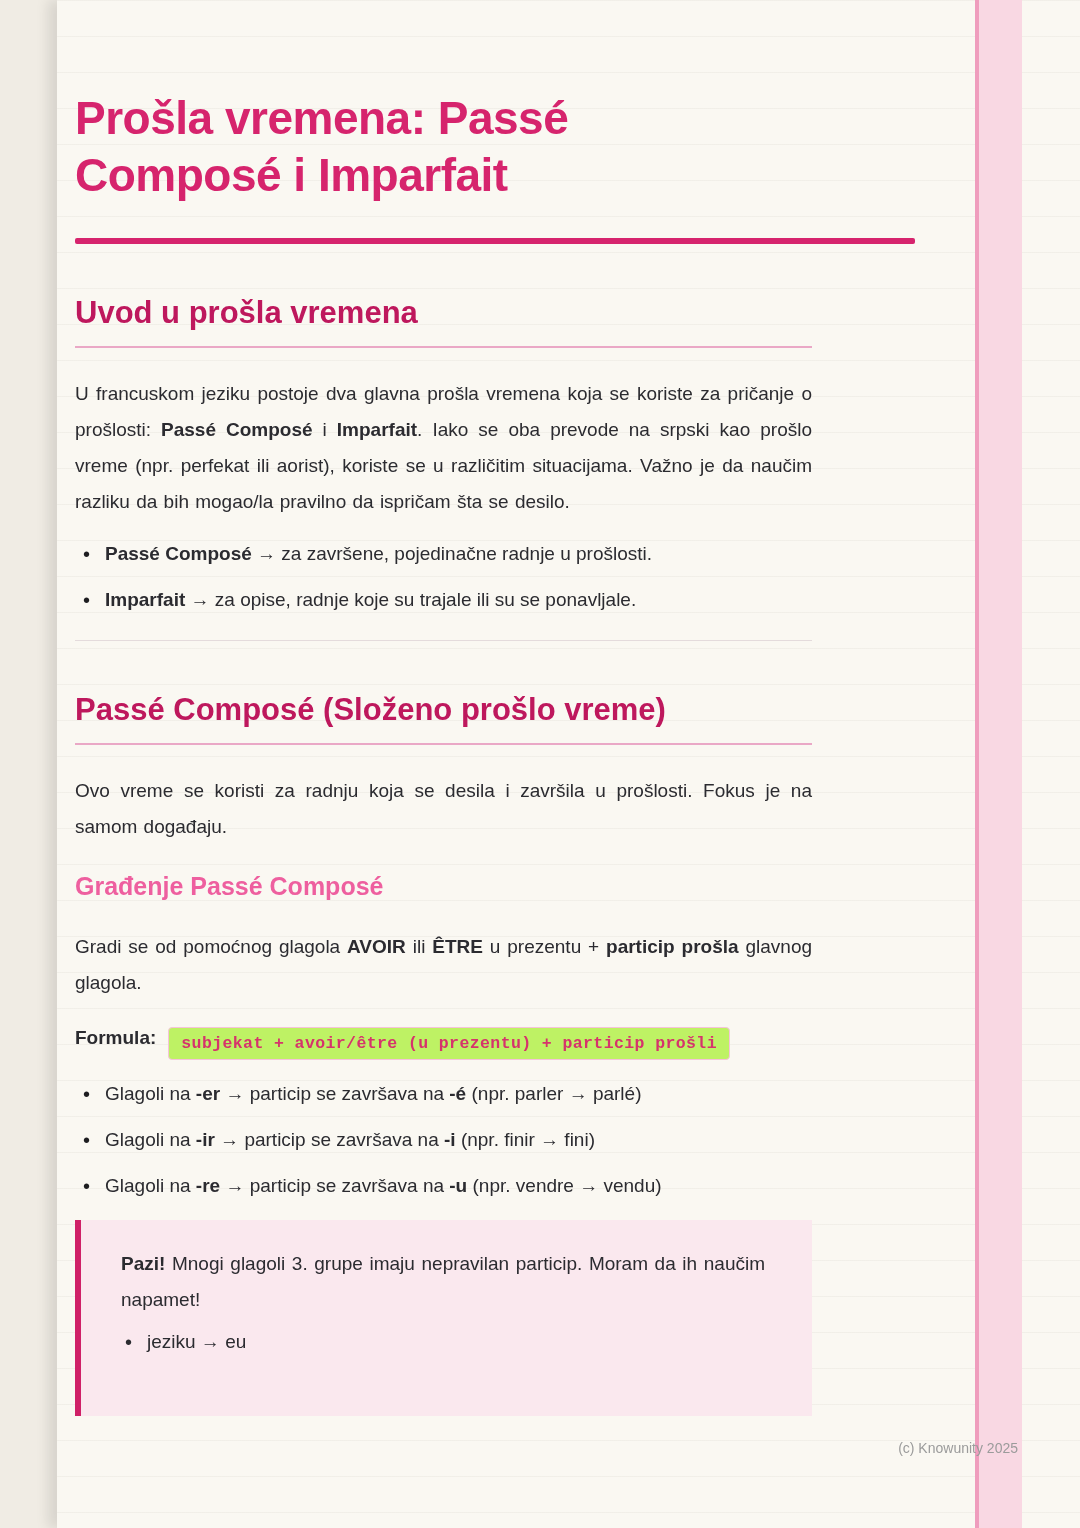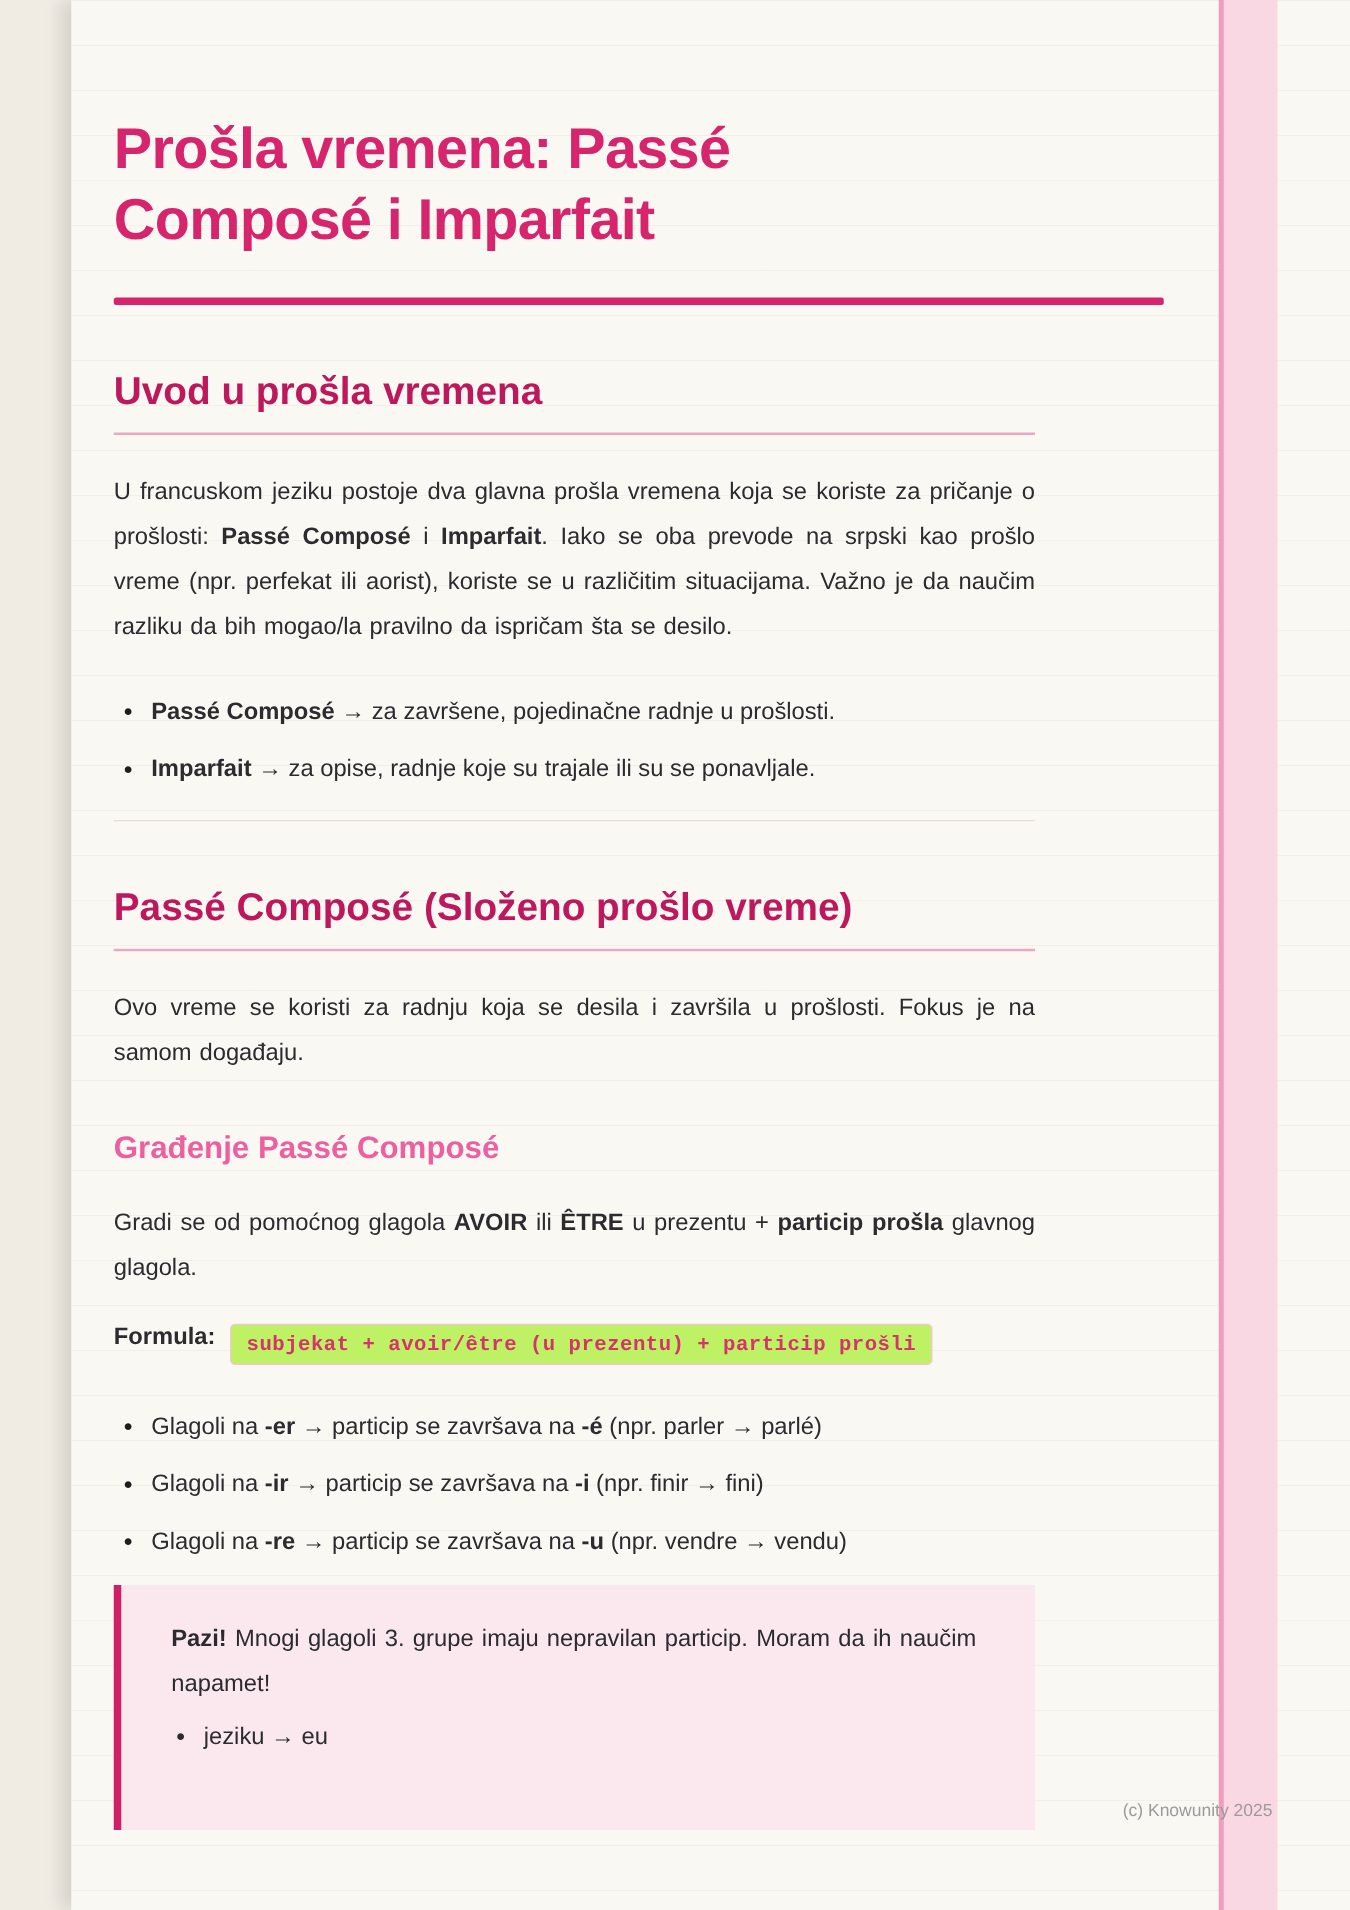--- a/index.html
+++ b/index.html
@@ -16,41 +16,41 @@
     background:#faf8f2;
     background-image:repeating-linear-gradient(180deg,
       rgba(88,74,60,0.05) 0px, rgba(88,74,60,0.05) 1px,
       transparent 1px, transparent 36px);
     box-shadow:-9px 0 12px rgba(0,0,0,0.10);
   }
   .pink-strip {
     position:absolute; top:0; right:58px; width:47px; height:1528px;
     background:#f9d8e3; border-left:4px solid #ef9dbd;
   }
-  .content { position:absolute; left:91px; top:0; width:742px; }
+  .content { position:absolute; left:75px; top:0; width:742px; }
 
   .doc-title {
     margin-top:90px; width:700px;
     font-size:46px; line-height:57px; font-weight:700;
     letter-spacing:-0.5px; color:#d6246d;
   }
   .title-rule { margin-top:34px; width:840px; height:6px; background:#d6246d; border-radius:2px; }
 
   h2.section { margin-top:50px; font-size:31px; line-height:38px; font-weight:700; color:#be185d; }
   .section-rule { margin-top:14px; width:737px; height:2px; background:#eaa8c6; }
 
   p.body { margin-top:28px; width:737px; font-size:19px; line-height:36px; text-align:justify; word-spacing:1px; }
 
-  ul.bullets { margin-top:32px; list-style:none; width:737px; }
+  ul.bullets { margin-top:16px; list-style:none; width:737px; }
   ul.bullets li { position:relative; padding-left:30px; font-size:19px; line-height:36px; margin-bottom:10px; }
   ul.bullets li::before { content:"•"; position:absolute; left:8px; top:0; font-size:20px; color:#1d1d20; }
 
   .section-divider { margin-top:22px; width:737px; height:1px; background:#e4dbdc; }
 
-  h3.sub { margin-top:42px; font-size:25px; line-height:30px; font-weight:700; color:#ee5f9f; }
+  h3.sub { margin-top:26px; font-size:25px; line-height:30px; font-weight:700; color:#ee5f9f; }
 
   .formula-row { margin-top:26px; display:flex; }
   .formula-label { font-size:19px; font-weight:700; }
   .formula-code {
     margin-left:12px;
     font-family:"Liberation Mono","DejaVu Sans Mono",monospace;
     font-size:16.5px; font-weight:700; letter-spacing:0.4px;
     color:#d6336c; background:#bef264;
     border:1px solid #f6c3d9; border-radius:4px;
     padding:6px 12px; white-space:nowrap;

